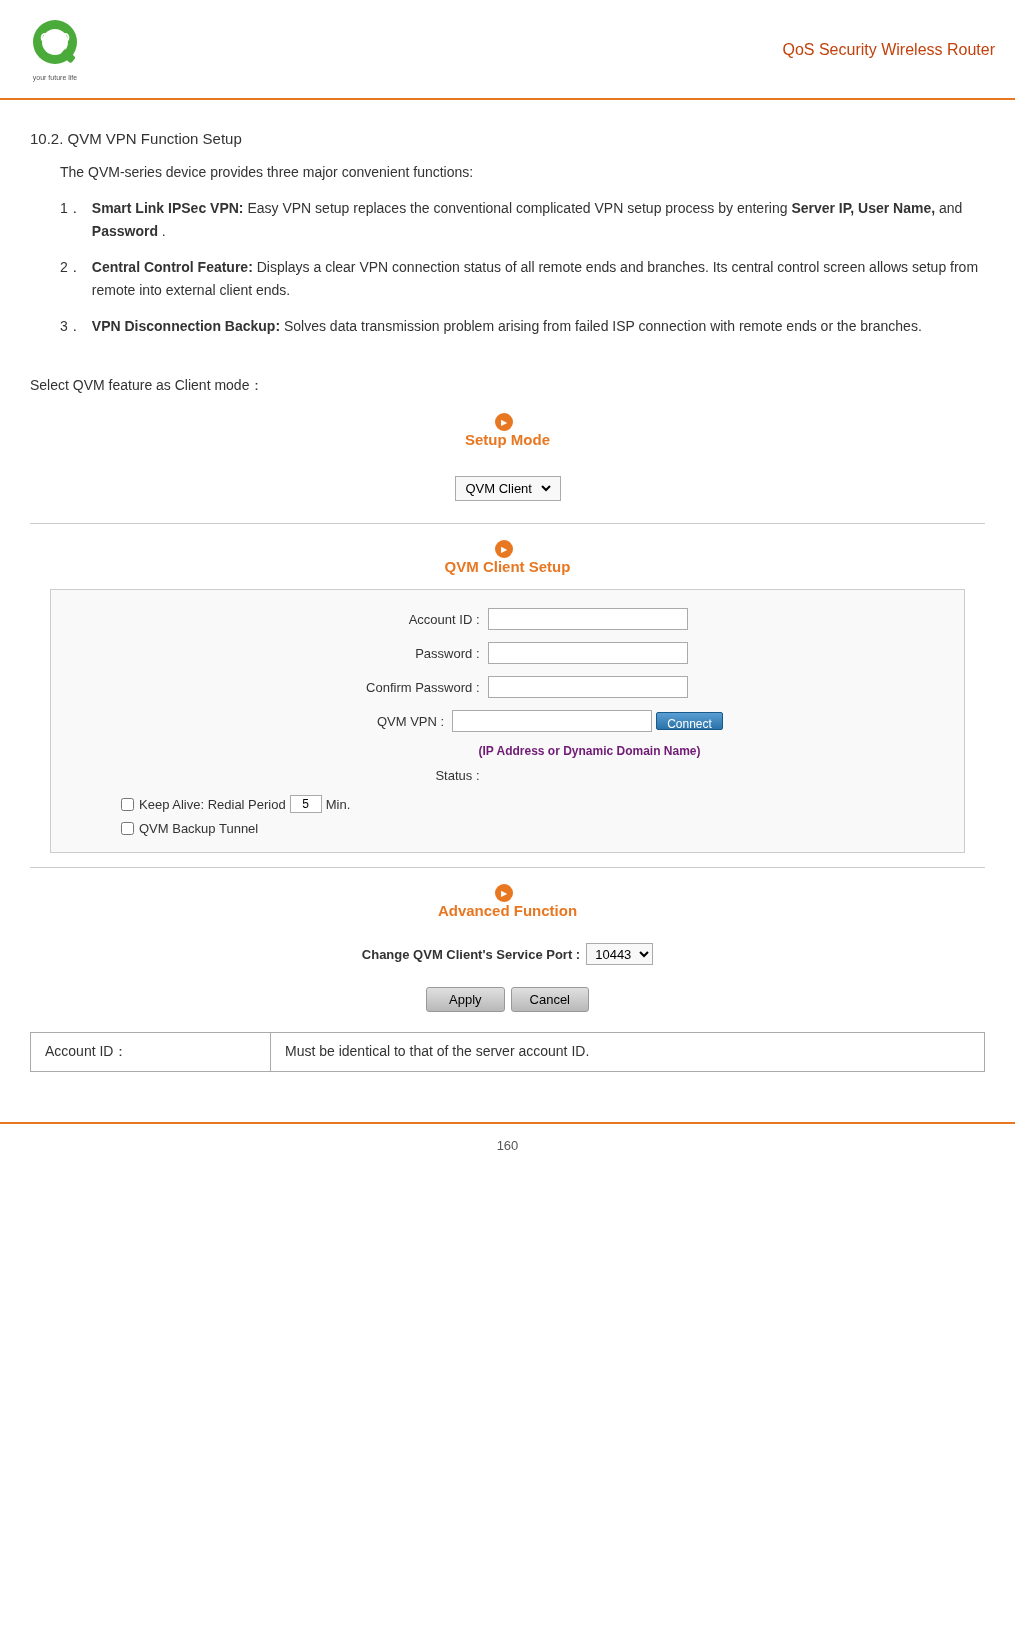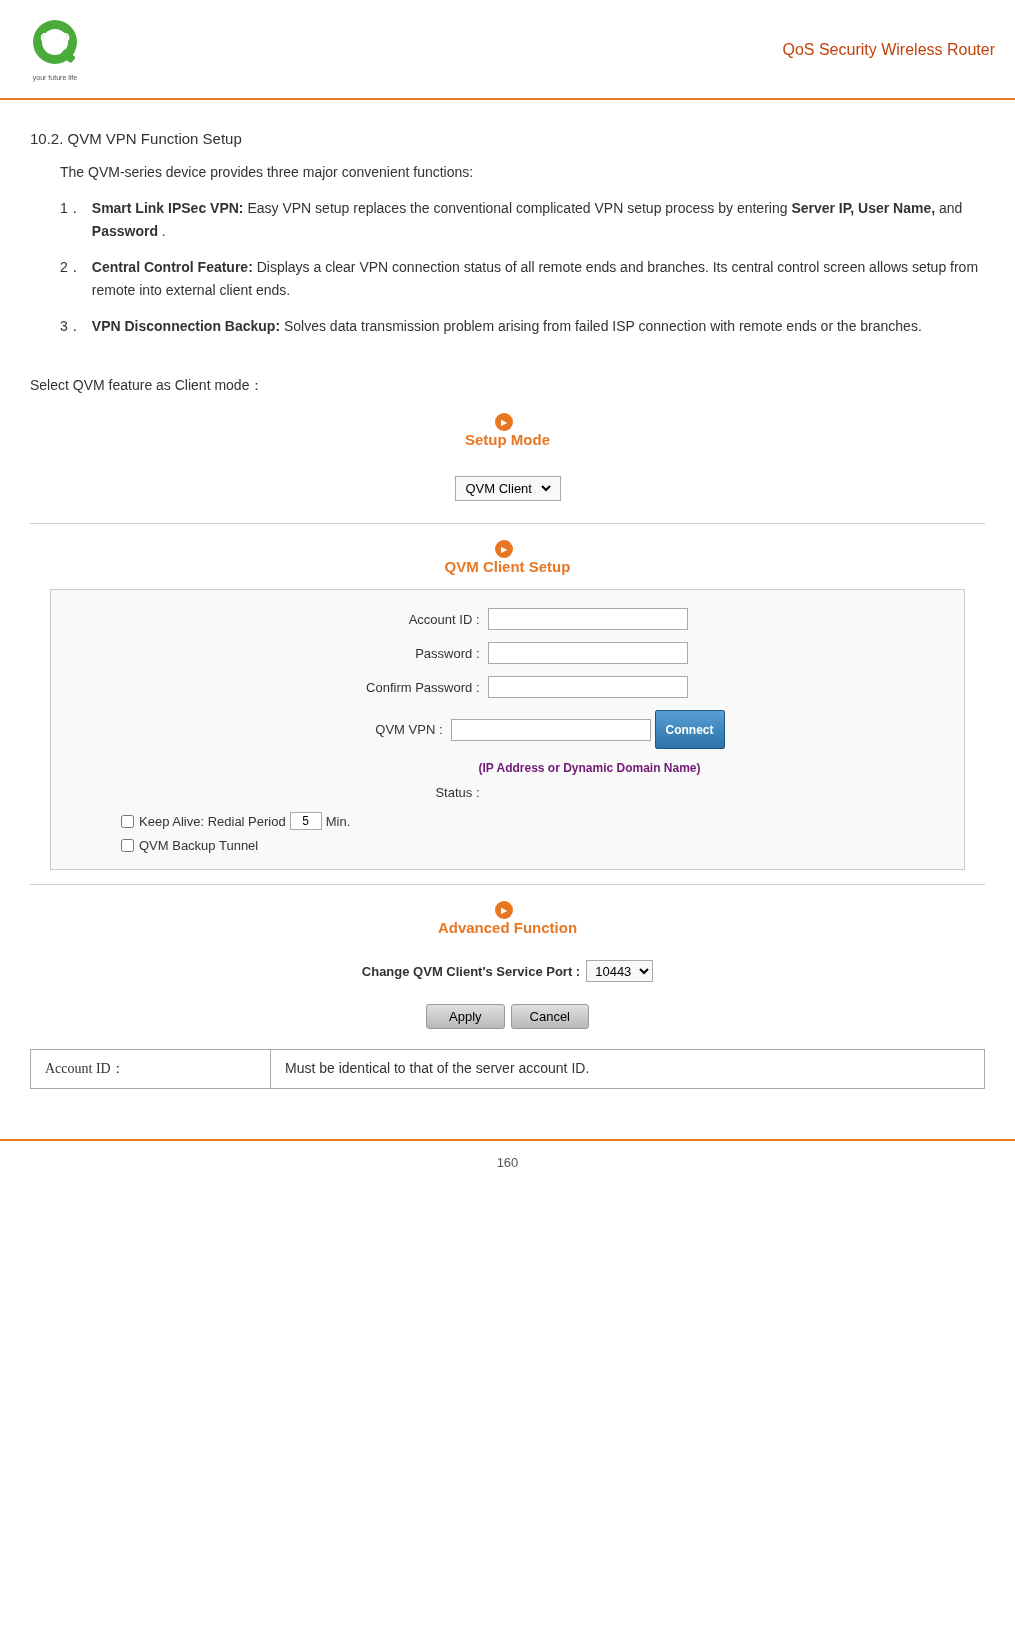--- a/index.html
+++ b/index.html
@@ -175,23 +175,23 @@
       font-size: 13px;
       padding: 1px 4px;
       background: #fff;
     }
     .connect-btn {
       background: linear-gradient(to bottom, #5a9fd4, #2a72a8);
       color: white;
       border: 1px solid #1a5a8a;
       padding: 4px 10px;
       font-size: 12px;
-      font-weight: bold;
+      font-weight: normal;
       cursor: pointer;
-      height: 39px;
+      height: 18px;
       margin-left: 4px;
       border-radius: 2px;
     }
     .ip-note {
       font-size: 12px;
       font-weight: bold;
       color: #701a75;
       margin-left: 4px;
     }
     .status-row {
@@ -283,21 +283,20 @@
       font-size: 14px;
     }
     .info-table td {
       border: 1px solid #aaa;
       padding: 10px 14px;
       vertical-align: top;
     }
     .info-table td:first-child {
       width: 240px;
       font-size: 14px;
-      font-family: Liberation Serif, serif;
     }
 
     
     .footer {
       text-align: center;
       padding: 14px 0 8px 0;
       font-size: 13px;
       color: #555;
       border-top: 2px solid #e87722;
       margin-top: 20px;

